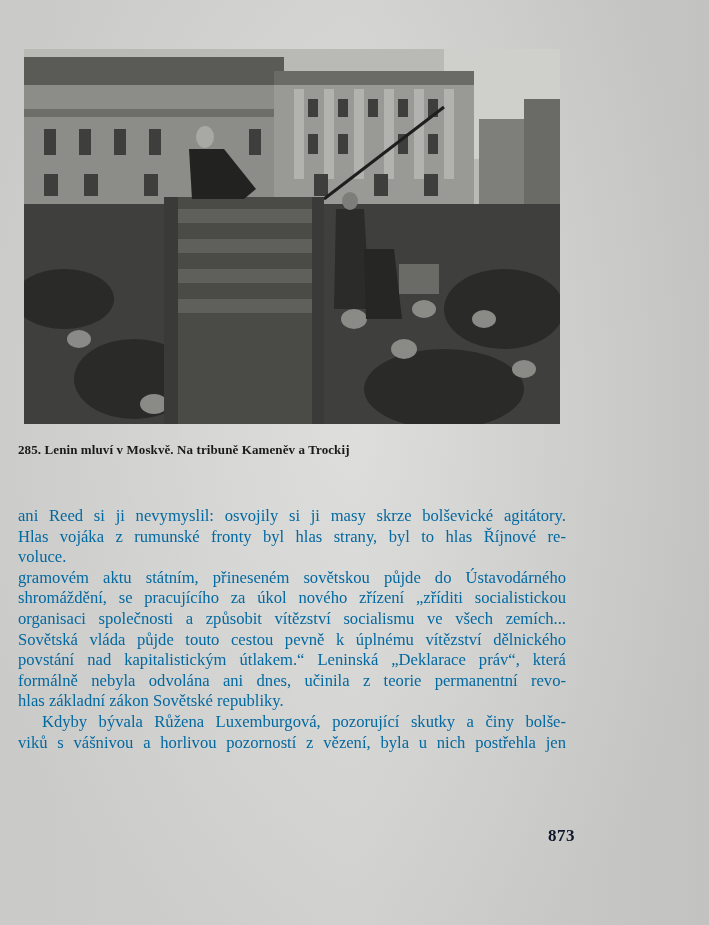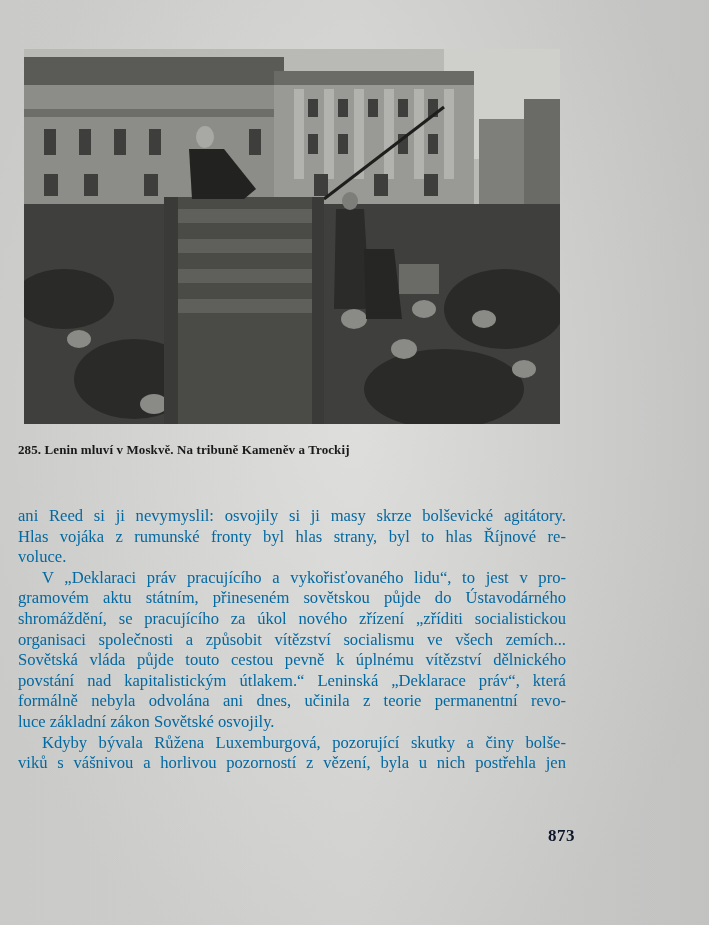--- a/index.html
+++ b/index.html
@@ -174,25 +174,24 @@
     <rect x="375" y="215" width="40" height="30" fill="#6a6a66"></rect>
   </svg>
 </div>
 
 <div class="caption">285. Lenin mluví v Moskvě. Na tribuně Kameněv a Trockij</div>
 
 <div class="body-text">
   <span class="line">ani Reed si ji nevymyslil: osvojily si ji masy skrze bolševické agitátory.</span>
   <span class="line">Hlas vojáka z rumunské fronty byl hlas strany, byl to hlas Říjnové re-</span>
   <span class="line last">voluce.</span>
-  <span class="line indent">V „Deklaraci práv pracujícího a vykořisťovaného lidu“, to jest v pro-</span>
   <span class="line">gramovém aktu státním, přineseném sovětskou půjde do Ústavodárného</span>
   <span class="line">shromáždění, se pracujícího za úkol nového zřízení „zříditi socialistickou</span>
   <span class="line">organisaci společnosti a způsobit vítězství socialismu ve všech zemích...</span>
   <span class="line">Sovětská vláda půjde touto cestou pevně k úplnému vítězství dělnického</span>
   <span class="line">povstání nad kapitalistickým útlakem.“ Leninská „Deklarace práv“, která</span>
   <span class="line">formálně nebyla odvolána ani dnes, učinila z teorie permanentní revo-</span>
-  <span class="line last">luce základní zákon Sovětské osvojily.</span>
+  <span class="line last">hlas základní zákon Sovětské republiky.</span>
   <span class="line indent">Kdyby bývala Růžena Luxemburgová, pozorující skutky a činy bolše-</span>
   <span class="line">viků s vášnivou a horlivou pozorností z vězení, byla u nich postřehla jen</span>
 </div>
 
 <div class="page-number">873</div>
 
 </body></html>

